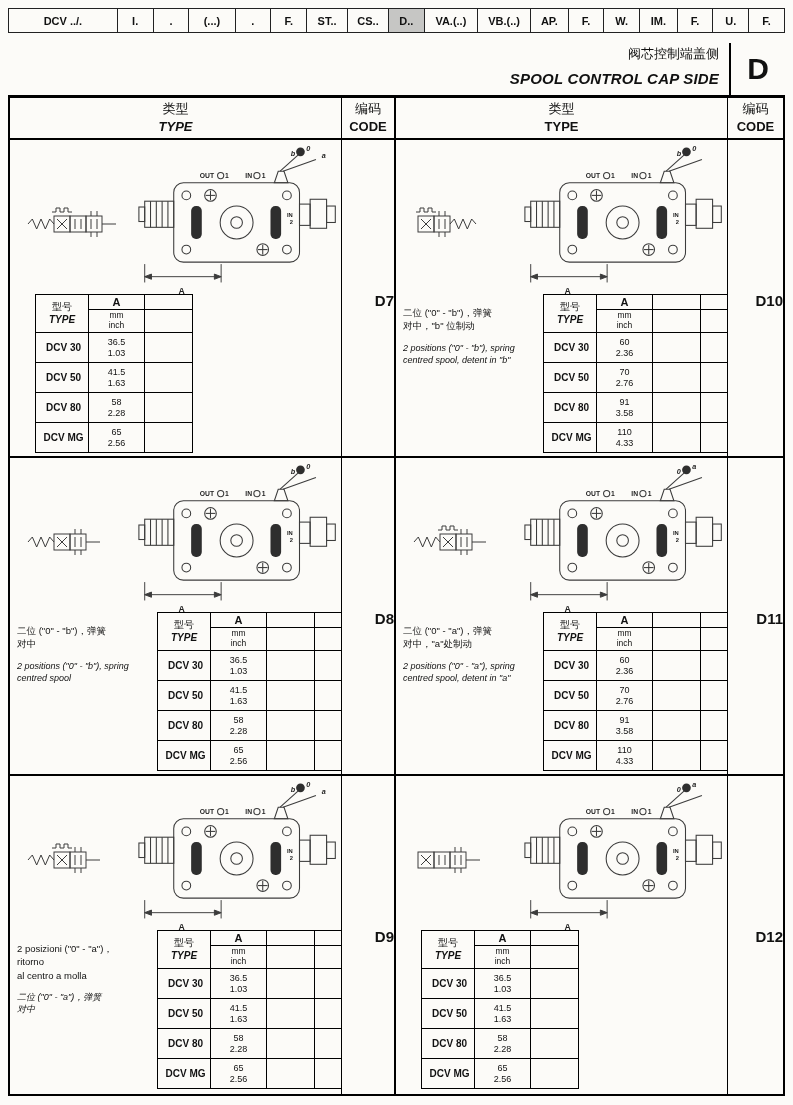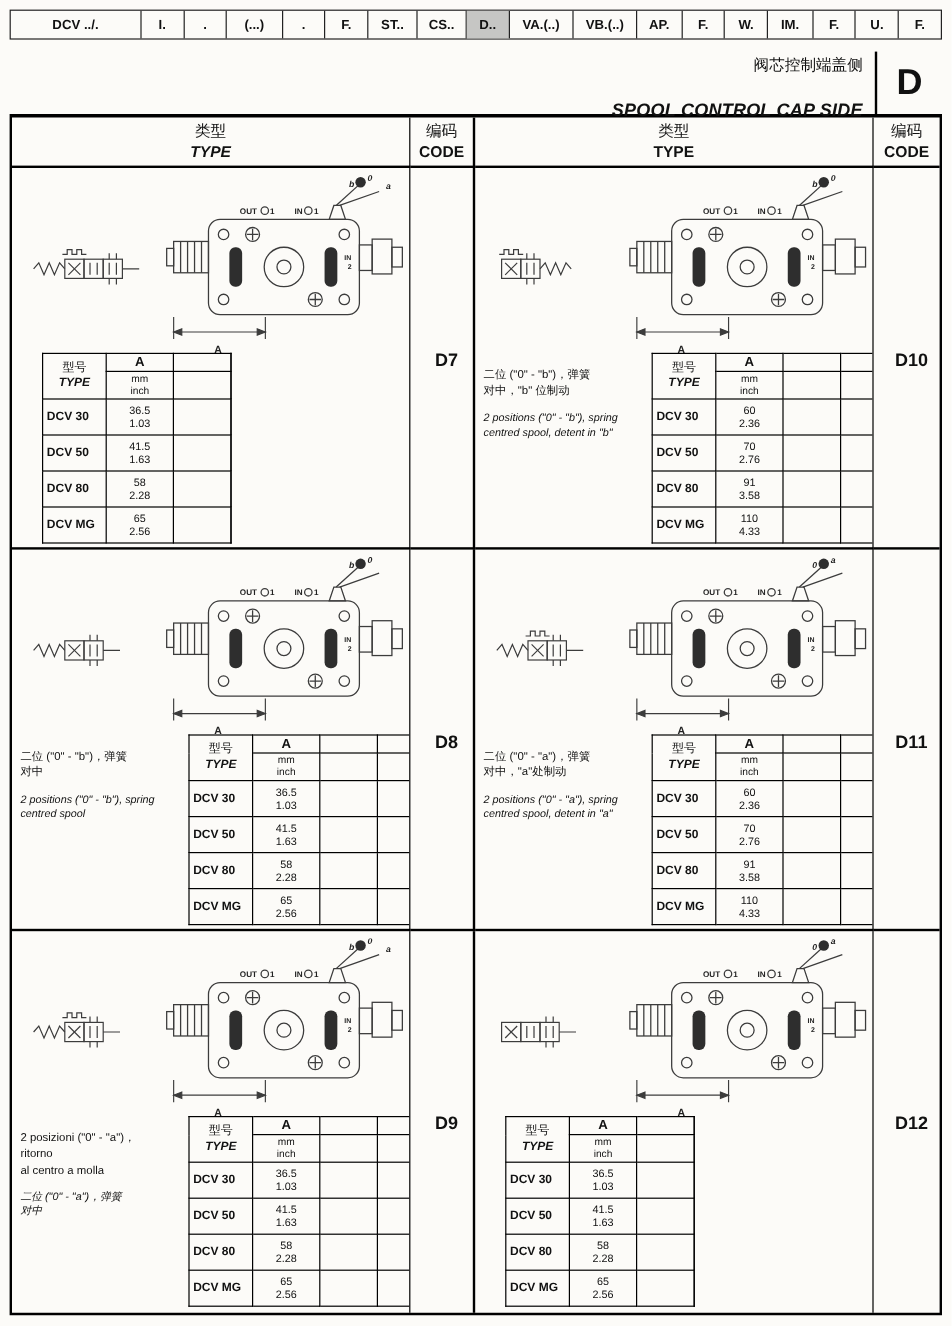--- a/index.html
+++ b/index.html
@@ -10,21 +10,21 @@
   
   .tabbar{display:flex;height:23px;border:1.5px solid #222;}
   .tab{display:flex;align-items:center;justify-content:center;border-right:1.2px solid #222;
        font-size:11px;font-weight:bold;white-space:nowrap;overflow:hidden;}
   .tab:last-child{border-right:none;}
   .tab.active{background:#c6c6c4;}
 
   
   .header{display:flex;align-items:stretch;margin-top:10px;height:52px;}
   .header-left{display:flex;flex-direction:column;gap:3px;padding-top:2px;}
-  .header-right{display:flex;flex-direction:column;gap:21px;align-items:flex-end;padding:2px 10px 0 0;}
+  .header-right{display:flex;flex-direction:column;gap:7px;align-items:flex-end;padding:2px 10px 0 0;}
   .header-spacer{flex:1;}
   .h-cn{font-size:13px;}
   .h-en{font-size:15px;font-weight:bold;font-style:italic;letter-spacing:.2px;}
   .d-box{width:54px;display:flex;align-items:center;justify-content:center;
          font-size:30px;font-weight:bold;border-left:2.5px solid #000;}
 
   
   .main{border:2px solid #000;border-top:3px solid #000;display:grid;
         grid-template-columns:332px 54px 332px 55px;
         grid-template-rows:42px 318px 318px 318px;}
@@ -33,41 +33,41 @@
   .colh .cn{font-size:13px;}
   .colh .en{font-size:13px;font-weight:bold;}
   .colh .en.it{font-style:italic;}
   .colh.sep{border-right:2px solid #000;}
   .colh.last{border-right:none;}
 
   .type-cell{border-right:1px solid #000;border-bottom:2px solid #000;box-sizing:border-box;
              display:grid;grid-template-columns:122px 1fr;grid-template-rows:150px 1fr;
              padding:2px 3px 2px 4px;overflow:hidden;}
   .code-cell{border-right:1px solid #000;border-bottom:2px solid #000;box-sizing:border-box;
-             display:flex;align-items:flex-start;justify-content:center;
+             display:flex;align-items:flex-start;justify-content:flex-end;
              padding:152px 0 0 8px;}
   .code-cell.leftcol{border-right:2px solid #000;}
   .code-cell.rightcol{border-right:none;}
   .lastrow{border-bottom:none !important;}
   .code{font-weight:bold;font-size:15px;}
 
   .schematic{display:flex;align-items:flex-start;justify-content:center;padding-top:60px;}
   .drawing{display:flex;align-items:flex-start;justify-content:center;padding-top:4px;}
   .desc{padding:14px 2px 0 3px;font-size:9.5px;line-height:1.4;}
   .desc p{margin:0 0 9px 0;}
   .desc p.it{font-style:italic;font-size:9px;}
 
   .spec-wrap{padding:2px 1px 0 4px;}
   table.spec{border-collapse:collapse;width:100%;table-layout:fixed;margin-left:17px;}
   .spec td{border:1.2px solid #000;text-align:center;vertical-align:middle;padding:0;}
   .spec .model-h{font-size:10px;line-height:1.25;}
   .spec .model-h .t{font-weight:bold;font-style:italic;}
   .spec .a-h{font-weight:bold;font-size:11px;height:14px;}
   .spec .units{font-size:8.5px;line-height:1.15;height:22px;}
-  .spec .model{font-weight:bold;font-size:10px;text-align:left;padding-left:3px;height:29px;}
+  .spec .model{font-weight:bold;font-size:10px;text-align:center;padding-left:3px;height:29px;}
   .spec .val{font-size:9px;line-height:1.2;}
 </style>
 </head>
 <body>
 
 <div class="page">
 
   <div class="tabbar" id="tabbar">
       <div class="tab" style="flex: 3.1 1 0px;">DCV ../.</div>
       <div class="tab" style="flex: 1 1 0px;">I.</div>

